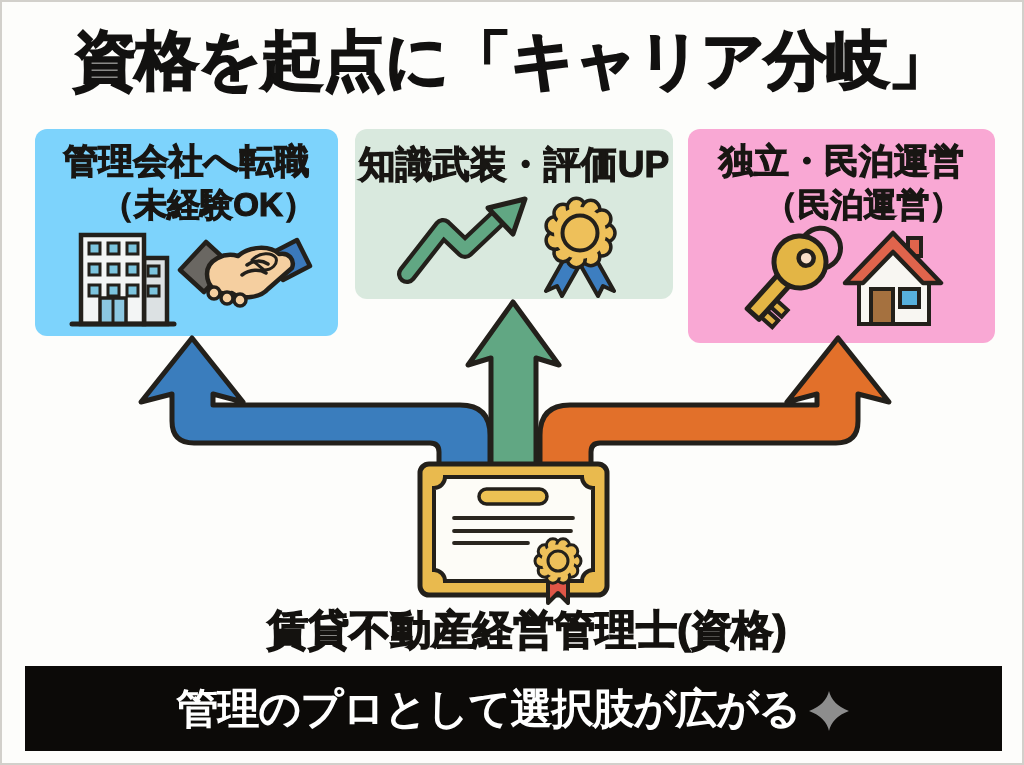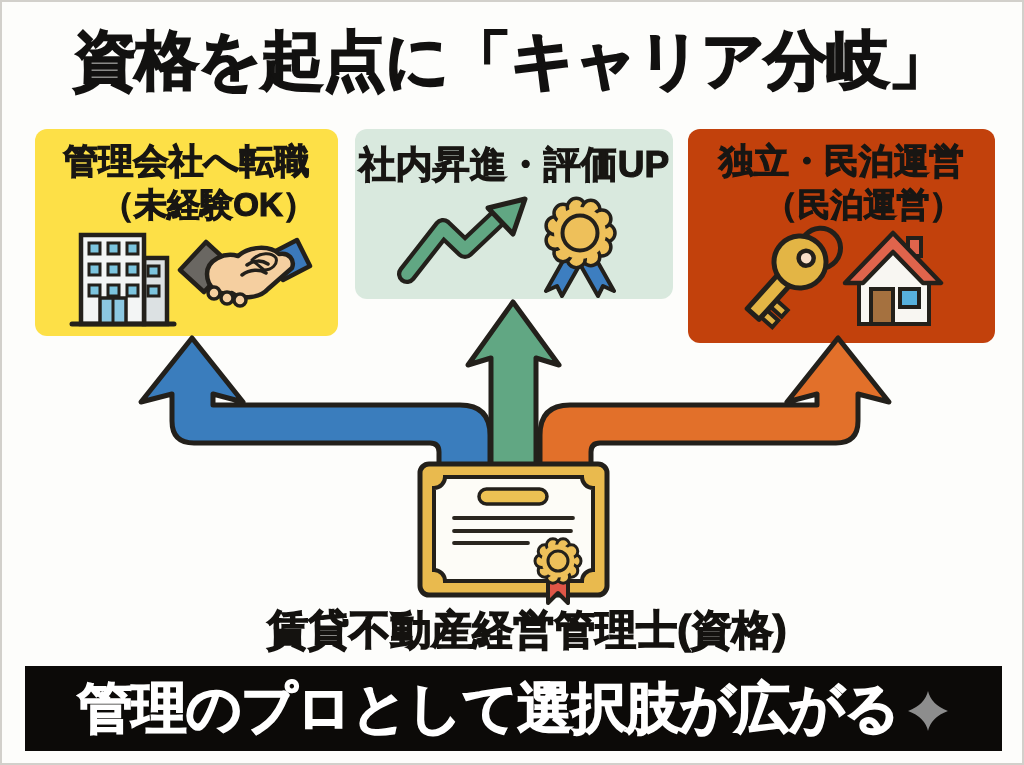--- a/index.html
+++ b/index.html
@@ -8,62 +8,62 @@
     background:#fdfdfb;overflow:hidden;
     border:2px solid #d2d0cb;box-sizing:border-box;
     font-family:"Liberation Sans","DejaVu Sans",sans-serif;
   }
   .title{
     position:absolute;top:16px;left:0;width:100%;margin:0;
     text-align:center;font-size:63px;font-weight:900;color:#121110;
     letter-spacing:-1px;font-family:Liberation Serif, serif;-webkit-text-stroke:2px #121110;
   }
   .box{position:absolute;border-radius:12px;box-sizing:border-box;}
-  .box-blue  {left:33px; top:127px;width:303px;height:207px;background:#fde047;}
+  .box-blue  {left:33px; top:127px;width:303px;height:207px;background:#7dd3fc;}
   .box-green {left:353px;top:127px;width:318px;height:170px;background:#d9e9de;}
-  .box-orange{left:686px;top:127px;width:307px;height:214px;background:#c2410c;}
+  .box-orange{left:686px;top:127px;width:307px;height:214px;background:#f9a8d4;}
   .box-title{
     padding-top:9px;text-align:center;font-weight:900;color:#181613;
     -webkit-text-stroke:1.2px #181613;line-height:1.3;
   }
   .box-title .l1{display:block;font-size:35px;}
   .box-title .l2{display:block;font-size:33px;margin-left:44px;}
   .box-green .box-title .l1{font-size:37px;padding-top:3px;}
   .art{position:absolute;left:0;top:0;pointer-events:none;}
   .cert-label{
     position:absolute;left:15px;top:601px;width:100%;text-align:center;
     font-size:41px;font-weight:900;color:#14120f;-webkit-text-stroke:1.5px #14120f;
   }
   .footer{
     position:absolute;left:23px;top:664px;width:977px;height:85px;
     background:#0c0a08;display:flex;align-items:center;justify-content:center;gap:8px;
   }
   .footer-text{
-    font-size:55px;font-weight:700;color:#ffffff;-webkit-text-stroke:1.5px #ffffff;
+    font-size:42px;font-weight:400;color:#ffffff;-webkit-text-stroke:1.5px #ffffff;
     letter-spacing:-1px;white-space:nowrap;
   }
   .sparkle{width:42px;height:42px;margin-top:4px;}
 </style>
 </head>
 <body>
 
 <div class="canvas">
 
   <h1 class="title">資格を起点に「キャリア分岐」</h1>
 
   <section class="box box-blue">
     <div class="box-title">
       <span class="l1">管理会社へ転職</span>
       <span class="l2">（未経験OK）</span>
     </div>
   </section>
 
   <section class="box box-green">
     <div class="box-title">
-      <span class="l1">社内昇進・評価UP</span>
+      <span class="l1">知識武装・評価UP</span>
     </div>
   </section>
 
   <section class="box box-orange">
     <div class="box-title">
       <span class="l1">独立・民泊運営</span>
       <span class="l2">（民泊運営）</span>
     </div>
   </section>
 

